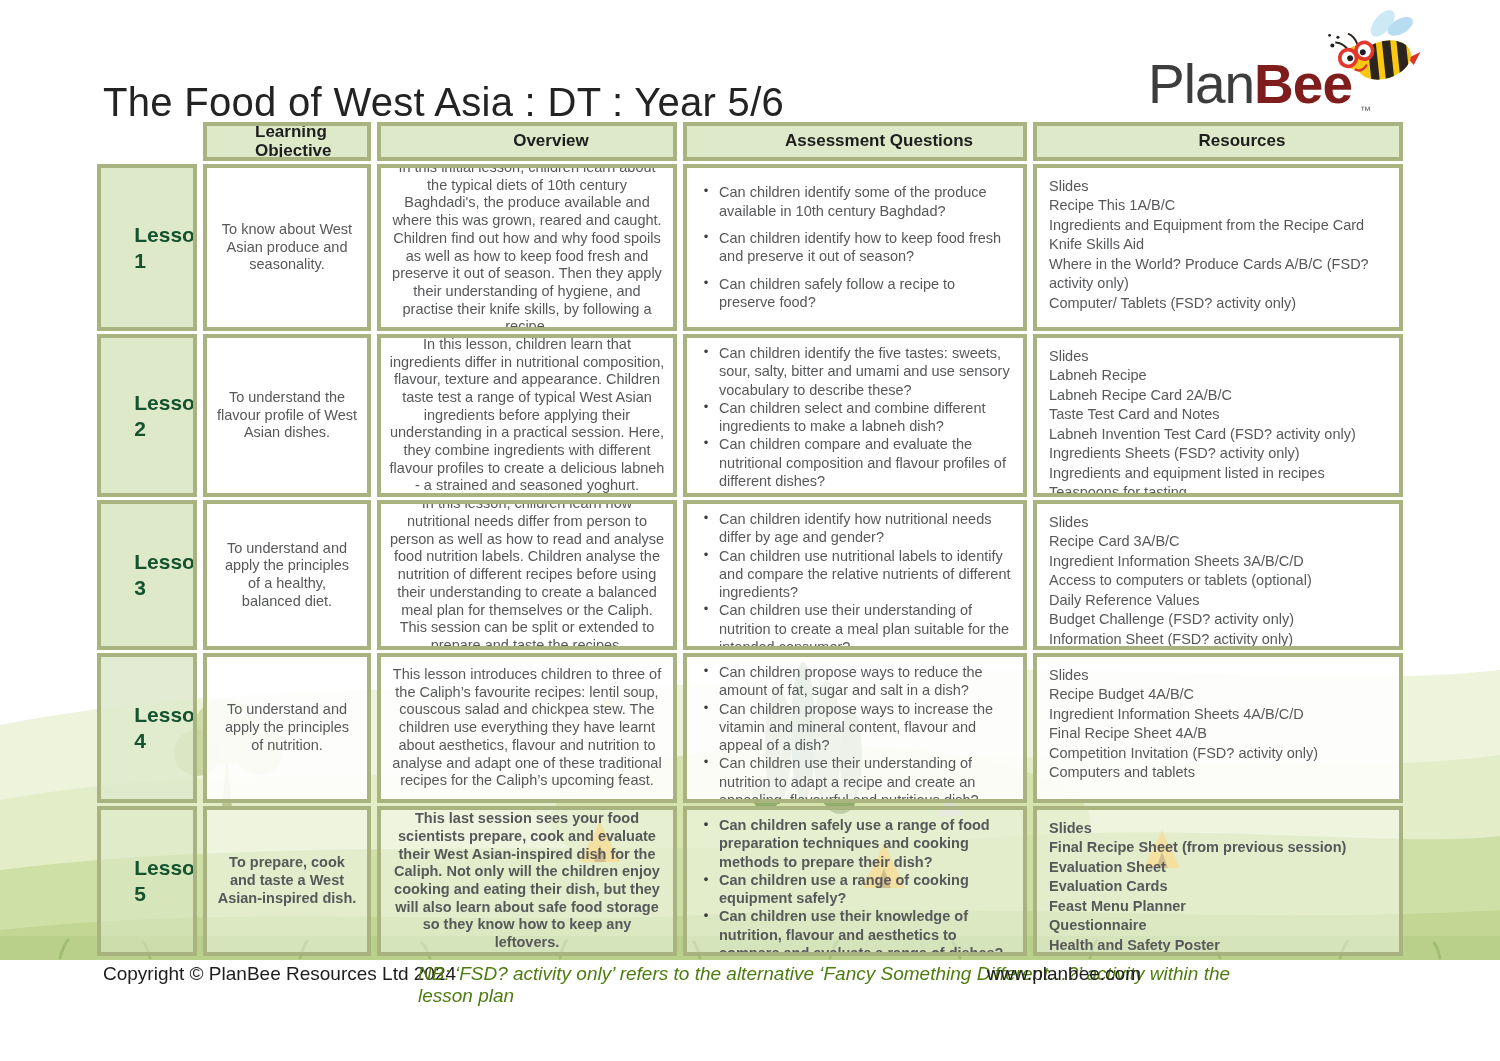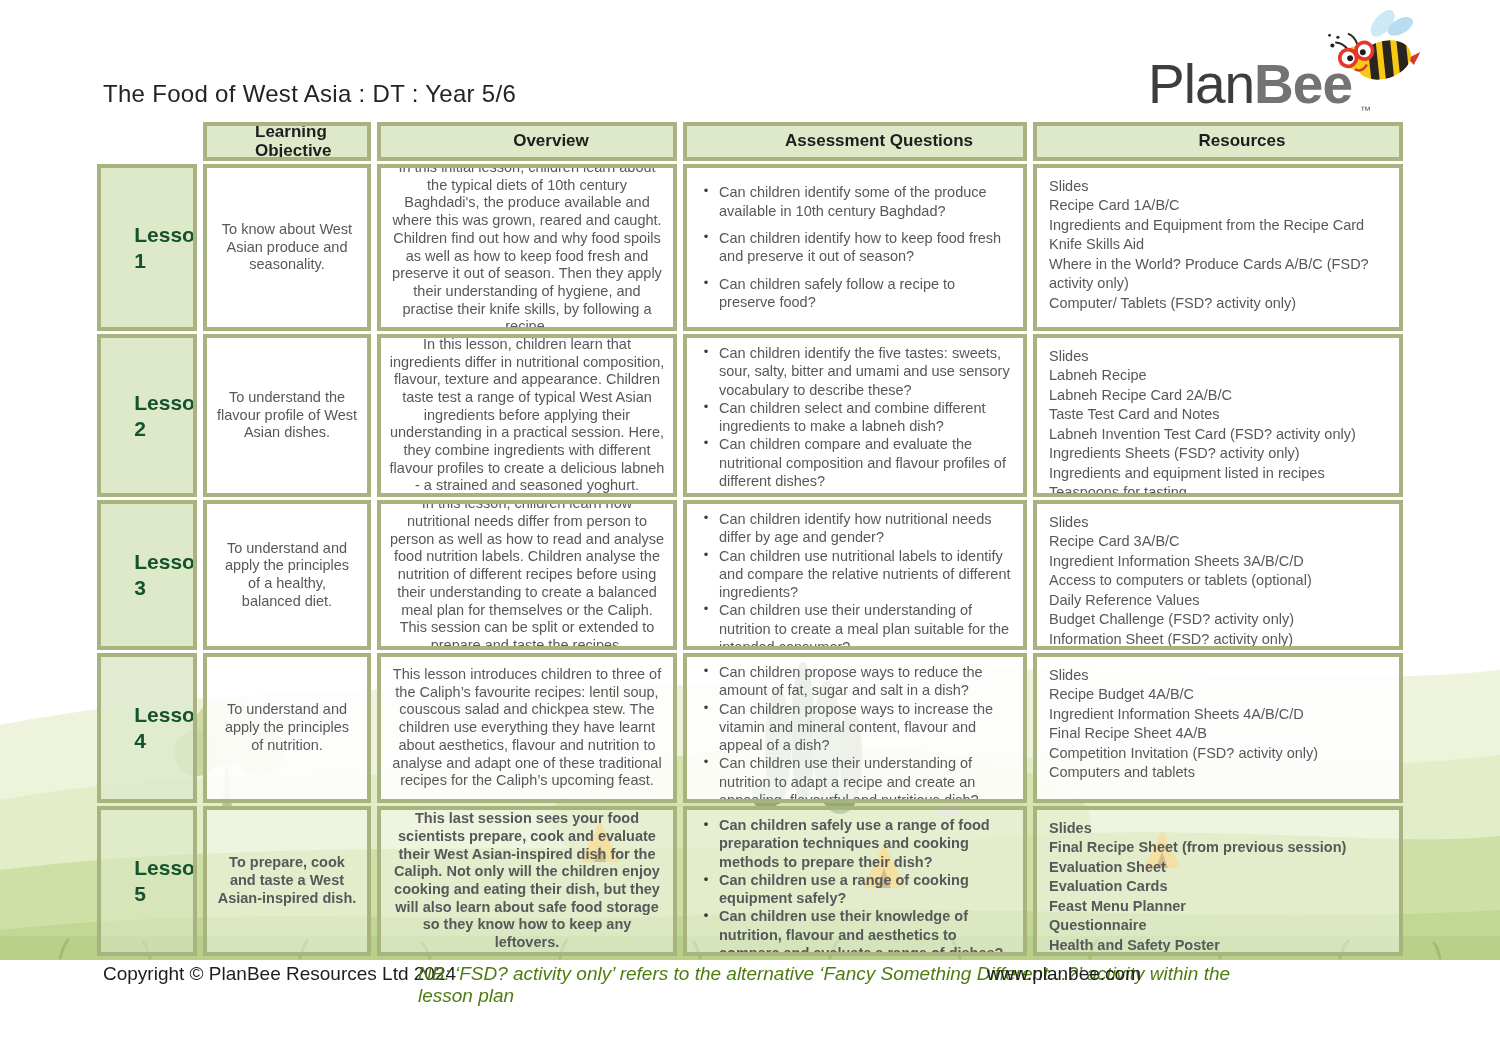--- a/index.html
+++ b/index.html
@@ -5,25 +5,25 @@
   html,body{margin:0;padding:0;}
   body{
     width:1500px;height:1061px;position:relative;overflow:hidden;
     background:#ffffff;
     font-family:"Liberation Sans", sans-serif;
     -webkit-font-smoothing:antialiased;
   }
   
   .page-title{
     position:absolute;left:103px;top:80px;
-    font-size:24px;font-weight:400;color:#232323;letter-spacing:.3px;
+    font-size:40px;font-weight:400;color:#232323;letter-spacing:.3px;
   }
   .logo{position:absolute;left:1148px;top:12px;width:300px;height:112px;}
   .logo-text{position:absolute;left:0;top:40px;font-size:55px;color:#3d3d3d;letter-spacing:-1px;}
-  .logo-text b{color:#737373;font-weight:700;}
+  .logo-text b{color:#7f1d1d;font-weight:700;}
   .logo-tm{position:absolute;left:212px;top:92px;font-size:11px;color:#555;}
   .logo-bee{position:absolute;left:176px;top:-4px;}
   
   .landscape{position:absolute;left:0;top:630px;width:1500px;height:330px;z-index:0;}
   
   .grid{
     position:absolute;left:97px;top:122px;width:1306px;z-index:1;
     display:grid;
     grid-template-columns:100px 168px 300px 344px 370px;
     grid-template-rows:39px 167px 163px 150px 150px 150px;
@@ -185,21 +185,21 @@
         </div>
         <div class="qitem">
           <span class="qbullet">•</span>
           <span class="qtext">Can children safely follow a recipe to preserve food?</span>
         </div>
       </div>
     </div>
     <div class="cell res r0">
       <div class="rlist">
         <div class="rline">Slides</div>
-        <div class="rline">Recipe Card 1A/B/C</div>
+        <div class="rline">Recipe This 1A/B/C</div>
         <div class="rline">Ingredients and Equipment from the Recipe Card</div>
         <div class="rline">Knife Skills Aid</div>
         <div class="rline">Where in the World? Produce Cards A/B/C (FSD? activity only)</div>
         <div class="rline">Computer/ Tablets (FSD? activity only)</div>
       </div>
     </div>
     <div class="cell lesson r1">
       <span>Lesson 2</span>
     </div>
     <div class="cell obj r1">

